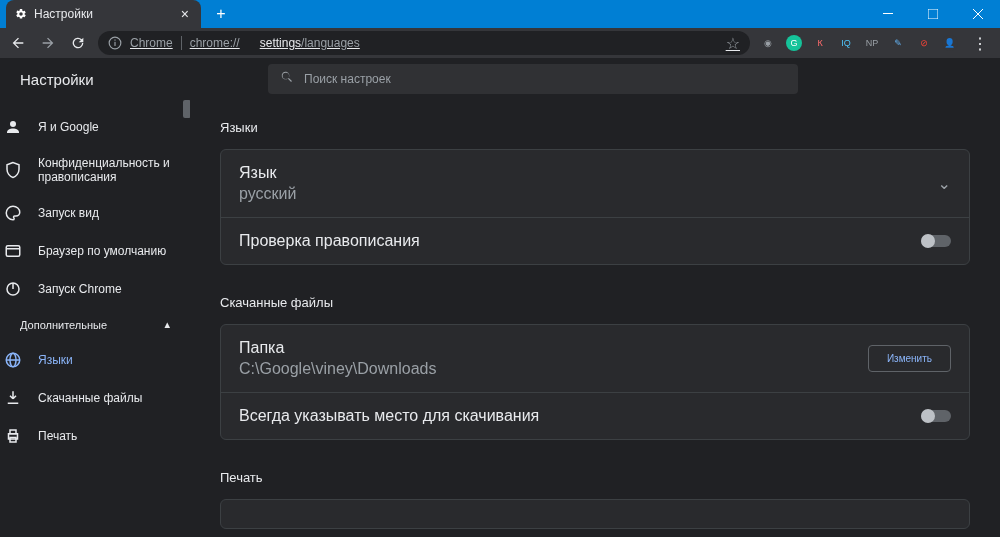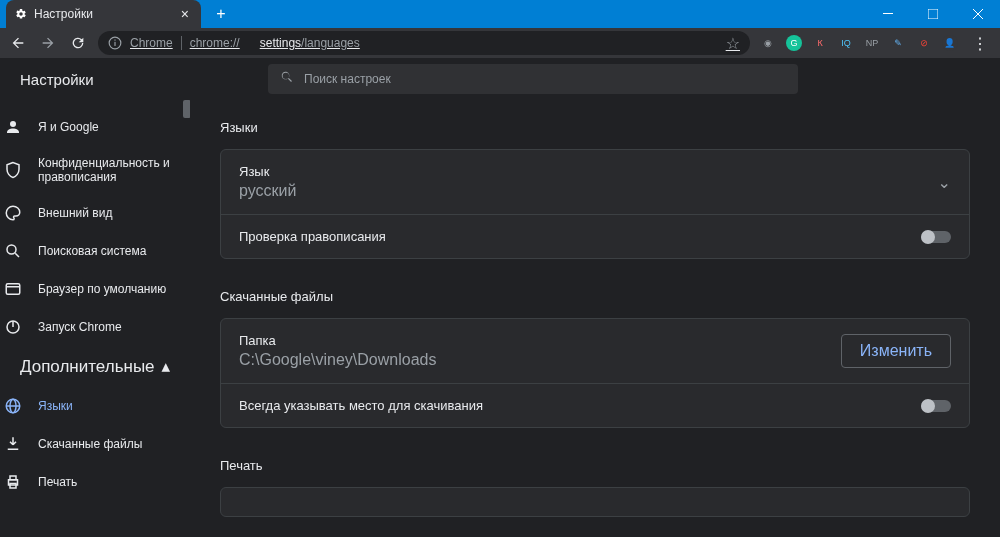--- a/index.html
+++ b/index.html
@@ -33,35 +33,35 @@
 .search-box { width: 530px; height: 30px; background: #303134; border-radius: 4px; display: flex; align-items: center; padding: 0 12px; gap: 10px; }
 .search-box input { background: transparent; border: none; outline: none; color: #e8eaed; font-size: 12px; flex: 1; }
 .search-box input::placeholder { color: #9aa0a6; }
 
 .content-wrap { display: flex; height: calc(537px - 100px); }
 .sidebar { width: 190px; padding: 8px 0; overflow-y: auto; position: relative; }
 .sb-scroll { position: absolute; right: -1px; top: 0; width: 8px; height: 18px; background: #5f6368; border-radius: 2px; }
 .sb-item { display: flex; align-items: center; gap: 16px; padding: 10px 4px; cursor: pointer; font-size: 12px; color: #e8eaed; }
 .sb-item.active { color: #8ab4f8; }
 .sb-item .icon { width: 18px; height: 18px; display: flex; align-items: center; justify-content: center; flex-shrink: 0; }
-.sb-section { display: flex; align-items: center; justify-content: space-between; padding: 10px 20px; font-size: 17px; color: #e8eaed; cursor: pointer; }
+.sb-section { display: flex; align-items: center; justify-content: space-between; padding: 10px 20px; font-size: 11px; color: #e8eaed; cursor: pointer; }
 
 .main { flex: 1; padding: 20px 30px; overflow-y: auto; }
 .section { margin-bottom: 30px; }
 .section-title { font-size: 13px; color: #e8eaed; margin-bottom: 14px; }
 .card { background: #292a2d; border-radius: 6px; border: 1px solid #3c4043; }
 .row { padding: 14px 18px; display: flex; align-items: center; border-bottom: 1px solid #3c4043; cursor: pointer; }
 .row:last-child { border-bottom: none; }
 .row-left { flex: 1; }
-.row-label { font-size: 13px; color: #e8eaed; }
+.row-label { font-size: 16px; color: #e8eaed; }
 .row-sub { font-size: 16px; color: #9aa0a6; margin-top: 3px; }
 .chev { color: #9aa0a6; }
 .toggle { width: 30px; height: 12px; background: #5f6368; border-radius: 7px; position: relative; cursor: pointer; }
 .toggle::after { content: ''; position: absolute; width: 14px; height: 14px; background: #bdc1c6; border-radius: 50%; top: -1px; left: 0; }
-.btn-out { border: 1px solid #5f6368; border-radius: 4px; padding: 7px 18px; font-size: 16px; color: #8ab4f8; cursor: pointer; background: transparent; }
+.btn-out { border: 1px solid #5f6368; border-radius: 4px; padding: 7px 18px; font-size: 10px; color: #8ab4f8; cursor: pointer; background: transparent; }
 .ext-link { color: #9aa0a6; }
 
 svg { fill: currentColor; }
 </style>
 </head>
 <body>
 
 <div class="titlebar">
   <div class="tab">
     <span class="tab-icon">
@@ -163,30 +163,21 @@
           </svg>
         </span>
         <span>Конфиденциальность и правописания</span>
       </div>
     <div class="sb-item">
         <span class="icon">
           <svg width="18" height="18" viewBox="0 0 24 24">
             <path d="M12 3a9 9 0 0 0 0 18c1 0 1.5-.7 1.5-1.5 0-.4-.2-.8-.4-1.1-.3-.3-.4-.6-.4-1 0-.8.7-1.4 1.5-1.4H16a5 5 0 0 0 5-5c0-4.4-4-8-9-8z" fill="none" stroke="currentColor" stroke-width="2"></path>
           </svg>
         </span>
-        <span>Внешний вид</span>
-      </div>
-    <div class="sb-item">
-        <span class="icon">
-          <svg width="18" height="18" viewBox="0 0 24 24">
-            <circle cx="10" cy="10" r="6" fill="none" stroke="currentColor" stroke-width="2"></circle>
-            <line x1="15" y1="15" x2="20" y2="20" stroke="currentColor" stroke-width="2"></line>
-          </svg>
-        </span>
-        <span>Поисковая система</span>
+        <span>Запуск вид</span>
       </div>
     <div class="sb-item">
         <span class="icon">
           <svg width="18" height="18" viewBox="0 0 24 24">
             <rect x="3" y="5" width="18" height="14" rx="2" fill="none" stroke="currentColor" stroke-width="2"></rect>
             <line x1="3" y1="9" x2="21" y2="9" stroke="currentColor" stroke-width="2"></line>
           </svg>
         </span>
         <span>Браузер по умолчанию</span>
       </div>

